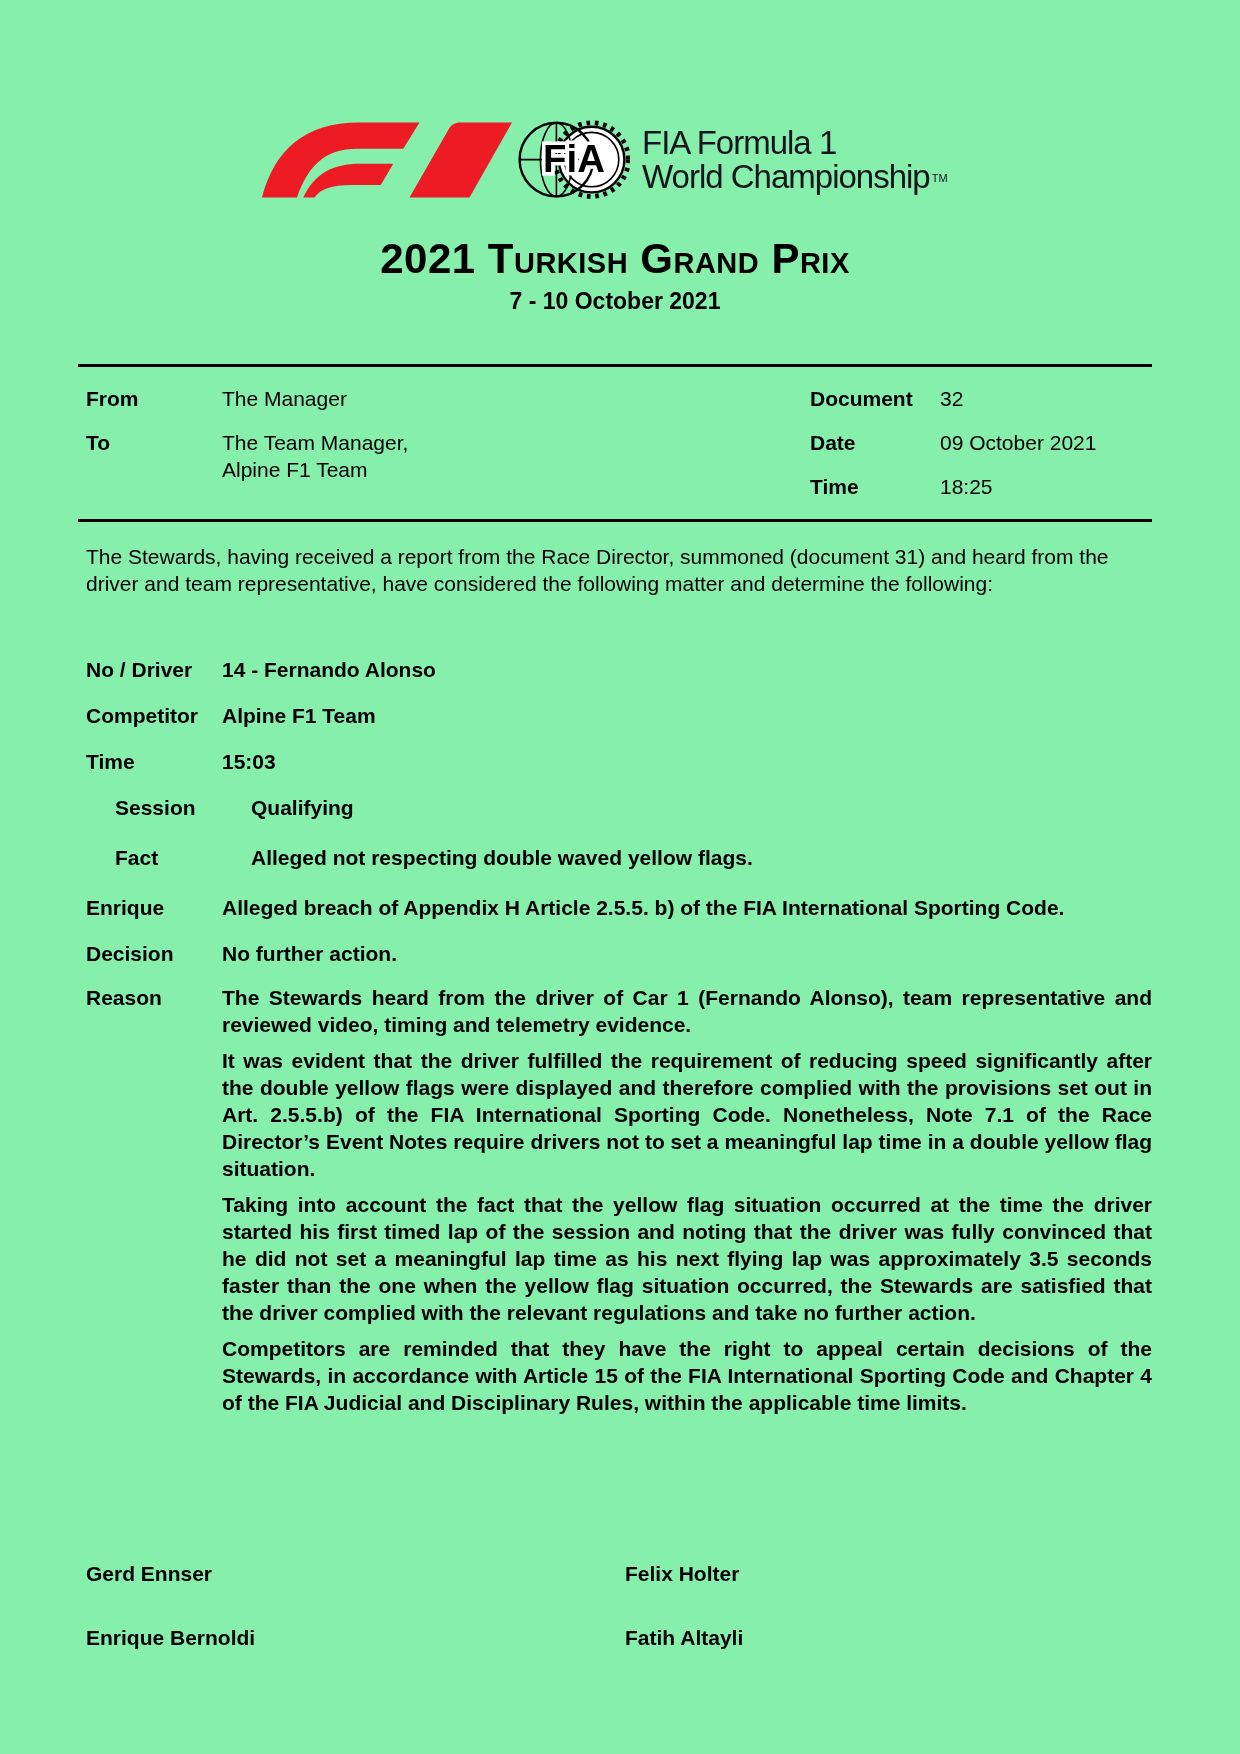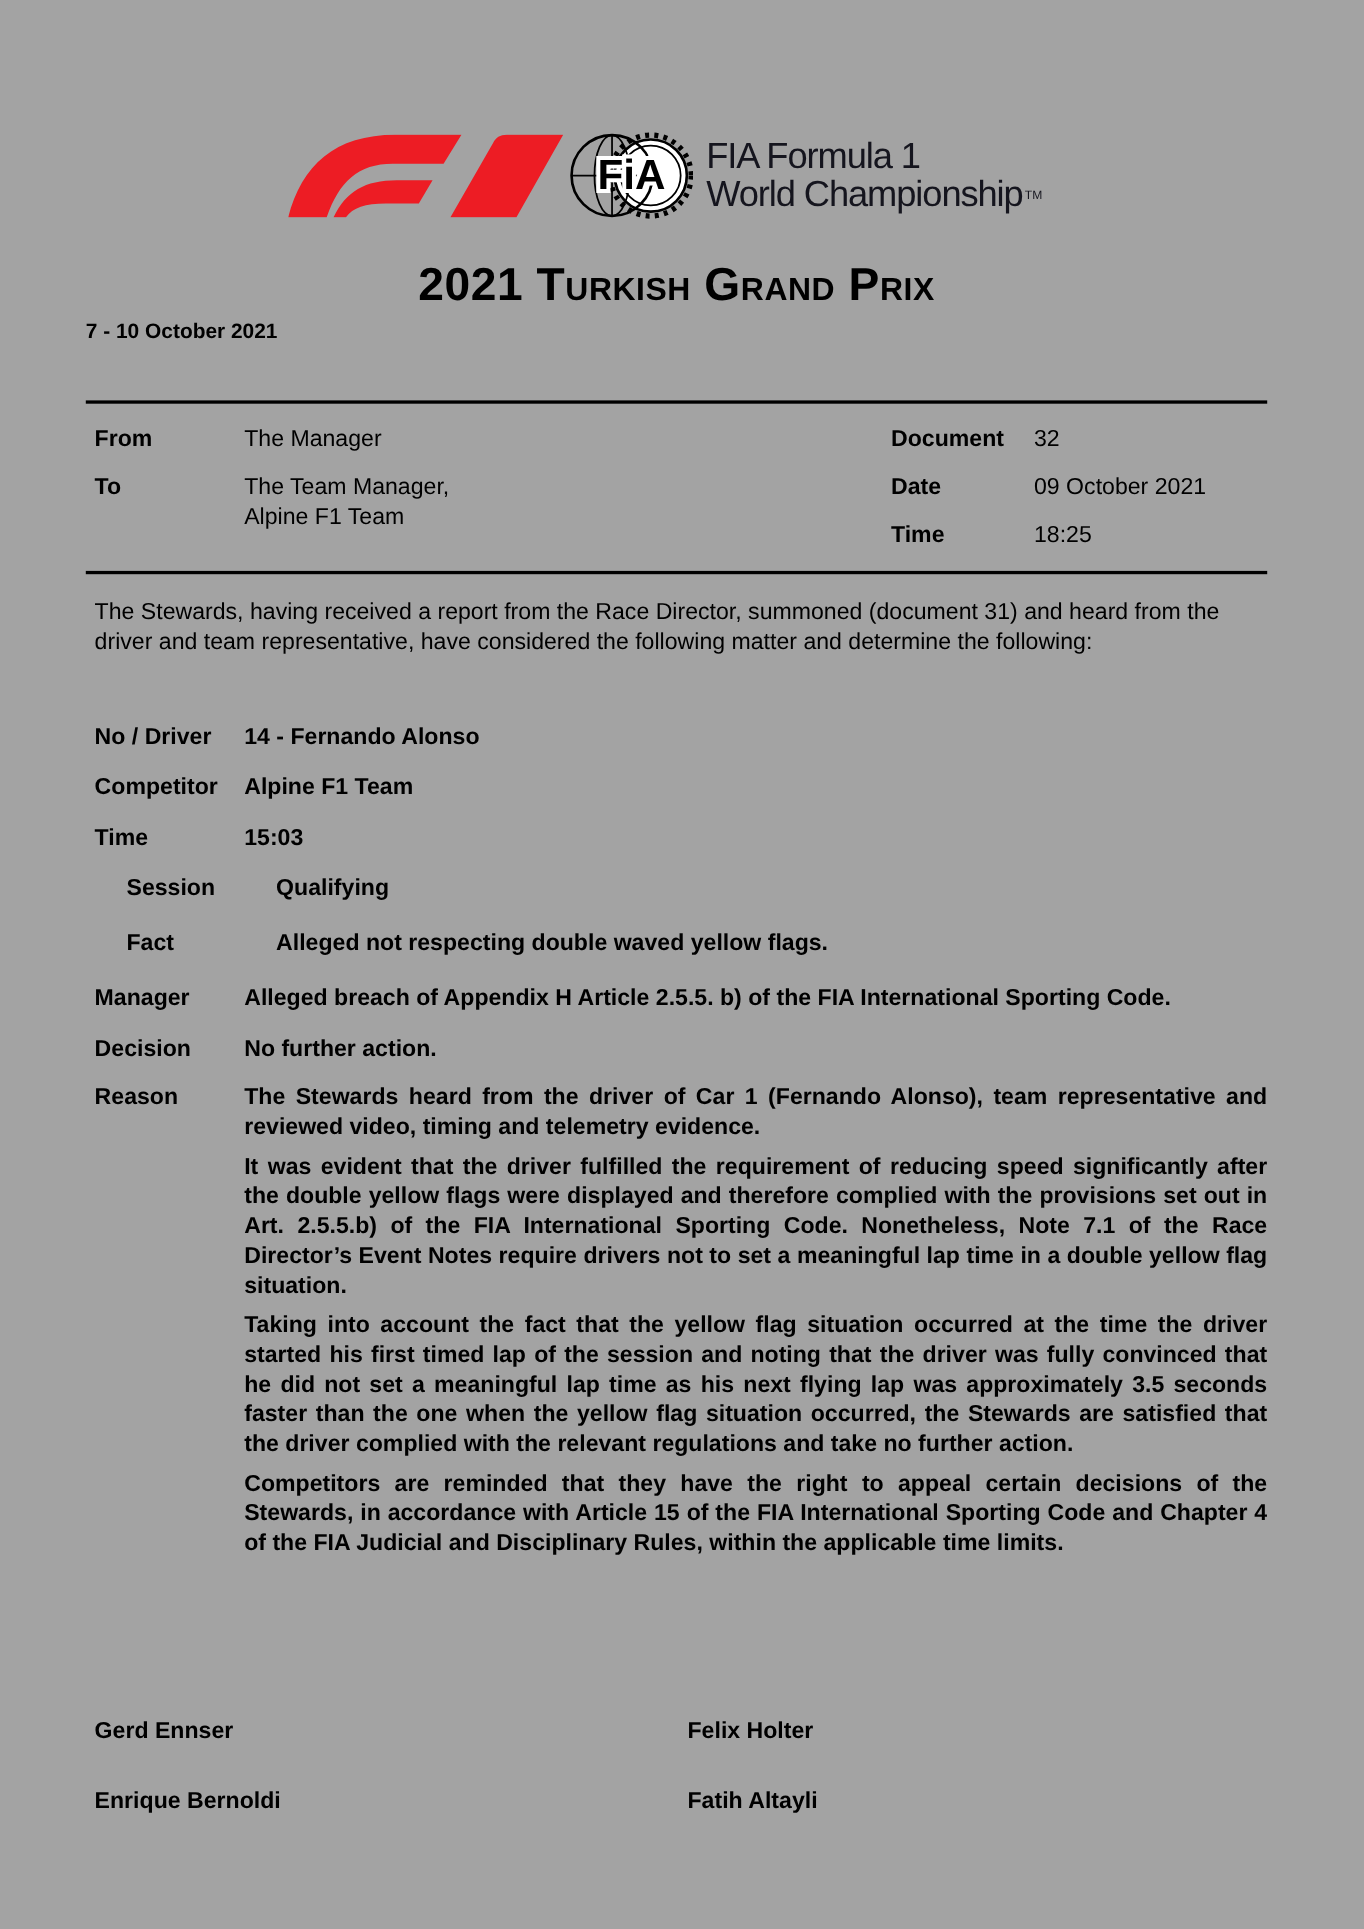--- a/index.html
+++ b/index.html
@@ -1,34 +1,34 @@
 <!DOCTYPE html>
 <html><head>
 <meta charset="utf-8">
 <style>
   html,body { margin:0; padding:0; background:#808080; }
   .page {
     position:relative; width:1240px; height:1754px; margin:0 auto;
-    background:#a3a3a3; color:#000;
+    background:#86efac; color:#000;
     font-family:"Liberation Sans", sans-serif;
     font-size:21px; line-height:27px;
   }
   
   .logo-row { position:absolute; top:112px; left:262px; height:96px; display:flex; align-items:center; }
   .f1-logo { width:250px; height:76px; }
   .fia-logo { width:112px; height:86px; margin-left:6px; }
   .wordmark { margin-left:12px; color:#15151e; font-size:33px; line-height:34px; letter-spacing:-1px; font-weight:500; white-space:nowrap; }
   .tm { font-size:11px; letter-spacing:0; vertical-align:6px; margin-left:2px; }
   
   .title {
     position:absolute; top:236px; left:78px; width:1074px; margin:0;
     text-align:center; font-size:42px; line-height:46px; font-weight:bold;
     font-variant:small-caps; letter-spacing:0.5px;
   }
-  .subtitle { position:absolute; top:288px; left:78px; width:1074px; text-align:left; font-size:19px; font-weight:bold; }
+  .subtitle { position:absolute; top:288px; left:78px; width:1074px; text-align:center; font-size:23px; font-weight:bold; }
   
   .rule { position:absolute; left:78px; width:1074px; height:3px; background:#000; }
   .rule1 { top:364px; }
   .rule2 { top:519px; }
   
   .meta-left  { position:absolute; top:385px; left:86px;  width:560px; }
   .meta-right { position:absolute; top:385px; left:810px; width:360px; }
   .meta-row { display:flex; margin-bottom:17px; }
   .meta-label { flex:0 0 136px; font-weight:bold; }
   .meta-right .meta-label { flex:0 0 130px; }
@@ -131,21 +131,21 @@
     </div>
     <div class="kv-row mb23">
       <div class="kv-label">Session</div>
       <div class="kv-value">Qualifying</div>
     </div>
     <div class="kv-row mb23">
       <div class="kv-label">Fact</div>
       <div class="kv-value">Alleged not respecting double waved yellow flags.</div>
     </div>
     <div class="kv-row">
-      <div class="kv-label">Manager</div>
+      <div class="kv-label">Enrique</div>
       <div class="kv-value">Alleged breach of Appendix H Article 2.5.5. b) of the FIA International Sporting Code.</div>
     </div>
     <div class="kv-row mb17">
       <div class="kv-label">Decision</div>
       <div class="kv-value">No further action.</div>
     </div>
     <div class="kv-row">
       <div class="kv-label">Reason</div>
       <div class="kv-value reason-paragraphs">
         <p>The Stewards heard from the driver of Car 1 (Fernando Alonso), team representative and reviewed video, timing and telemetry evidence.</p>

